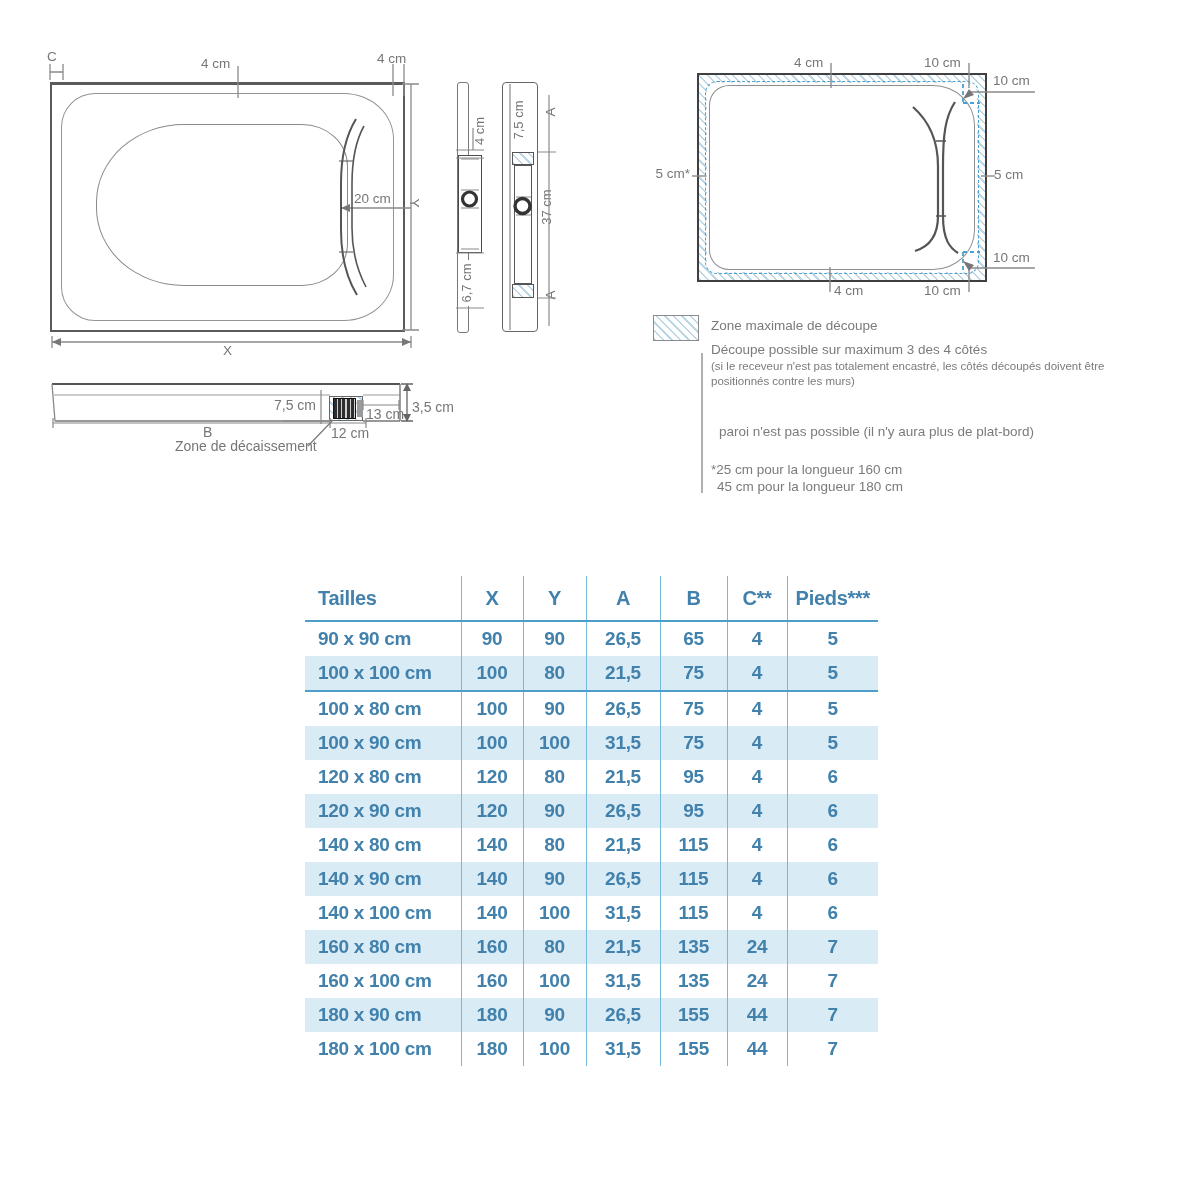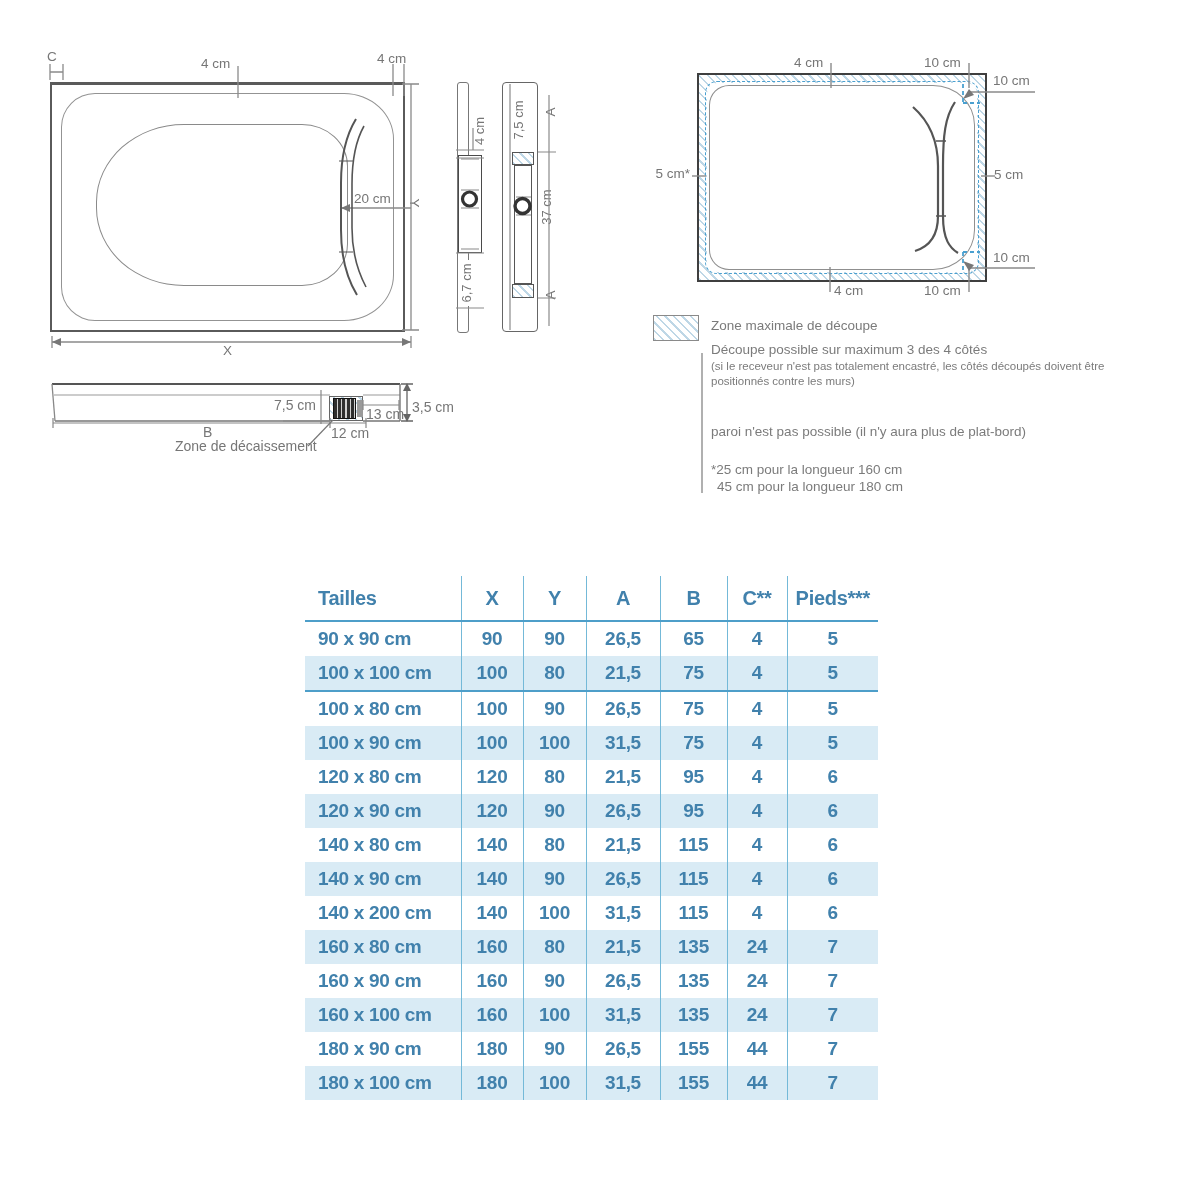--- a/index.html
+++ b/index.html
@@ -71,21 +71,21 @@
   <div class="lbl" style="left:993px;top:251px;">10 cm</div>
   <div class="lbl" style="left:834px;top:284px;">4 cm</div>
   <div class="lbl" style="left:924px;top:284px;">10 cm</div>
 
   <div class="abs hatch" style="left:653px;top:315px;width:46px;height:26px;border:1.5px solid #8a8a8a;box-sizing:border-box;"></div>
   <div class="abs" style="left:701px;top:353px;width:1.5px;height:140px;background:#b0b0b0;"></div>
   <div class="legend-line" style="top:318px;">Zone maximale de découpe</div>
   <div class="legend-line" style="top:342px;">Découpe possible sur maximum 3 des 4 côtés</div>
   <div class="legend-line legend-small" style="top:360px;">(si le receveur n'est pas totalement encastré, les côtés découpés doivent être</div>
   <div class="legend-line legend-small" style="top:375px;">positionnés contre les murs)</div>
-  <div class="legend-line" style="top:424px;">paroi n'est pas possible (il n'y aura plus de plat-bord)</div>
+  <div class="legend-line" style="top:424px;margin-left:8px;">paroi n'est pas possible (il n'y aura plus de plat-bord)</div>
   <div class="legend-line" style="top:462px;">*25 cm pour la longueur 160 cm</div>
   <div class="legend-line" style="top:479px;left:717px;">45 cm pour la longueur 180 cm</div>
 
   <div class="abs hatch" style="left:329px;top:396px;width:34px;height:25px;border:1px solid #666;box-sizing:border-box;"></div>
   <div class="abs" style="left:333px;top:398px;width:23px;height:21px;border:1px solid #111;box-sizing:border-box;background:repeating-linear-gradient(90deg,#2e2e2e 0,#2e2e2e 3px,#cfcfcf 3px,#cfcfcf 4.2px);"></div>
   <div class="abs" style="left:357px;top:400px;width:6px;height:17px;background:#9a9a9a;"></div>
 
   <div class="lbl" style="left:264px;top:398px;width:52px;text-align:right;font-size:14px;">7,5 cm</div>
   <div class="lbl" style="left:366px;top:407px;font-size:14px;background:#fff;">13 cm</div>
   <div class="lbl" style="left:412px;top:400px;font-size:14px;">3,5 cm</div>
@@ -257,47 +257,38 @@
           <tr>
             <td>140 x 90 cm</td>
             <td>140</td>
             <td>90</td>
             <td>26,5</td>
             <td>115</td>
             <td>4</td>
             <td>6</td>
           </tr>
           <tr>
-            <td>140 x 200 cm</td>
+            <td>140 x 100 cm</td>
             <td>140</td>
             <td>100</td>
             <td>31,5</td>
             <td>115</td>
             <td>4</td>
             <td>6</td>
           </tr>
           <tr>
             <td>160 x 80 cm</td>
             <td>160</td>
             <td>80</td>
             <td>21,5</td>
             <td>135</td>
             <td>24</td>
             <td>7</td>
           </tr>
           <tr>
-            <td>160 x 90 cm</td>
-            <td>160</td>
-            <td>90</td>
-            <td>26,5</td>
-            <td>135</td>
-            <td>24</td>
-            <td>7</td>
-          </tr>
-          <tr>
             <td>160 x 100 cm</td>
             <td>160</td>
             <td>100</td>
             <td>31,5</td>
             <td>135</td>
             <td>24</td>
             <td>7</td>
           </tr>
           <tr>
             <td>180 x 90 cm</td>

